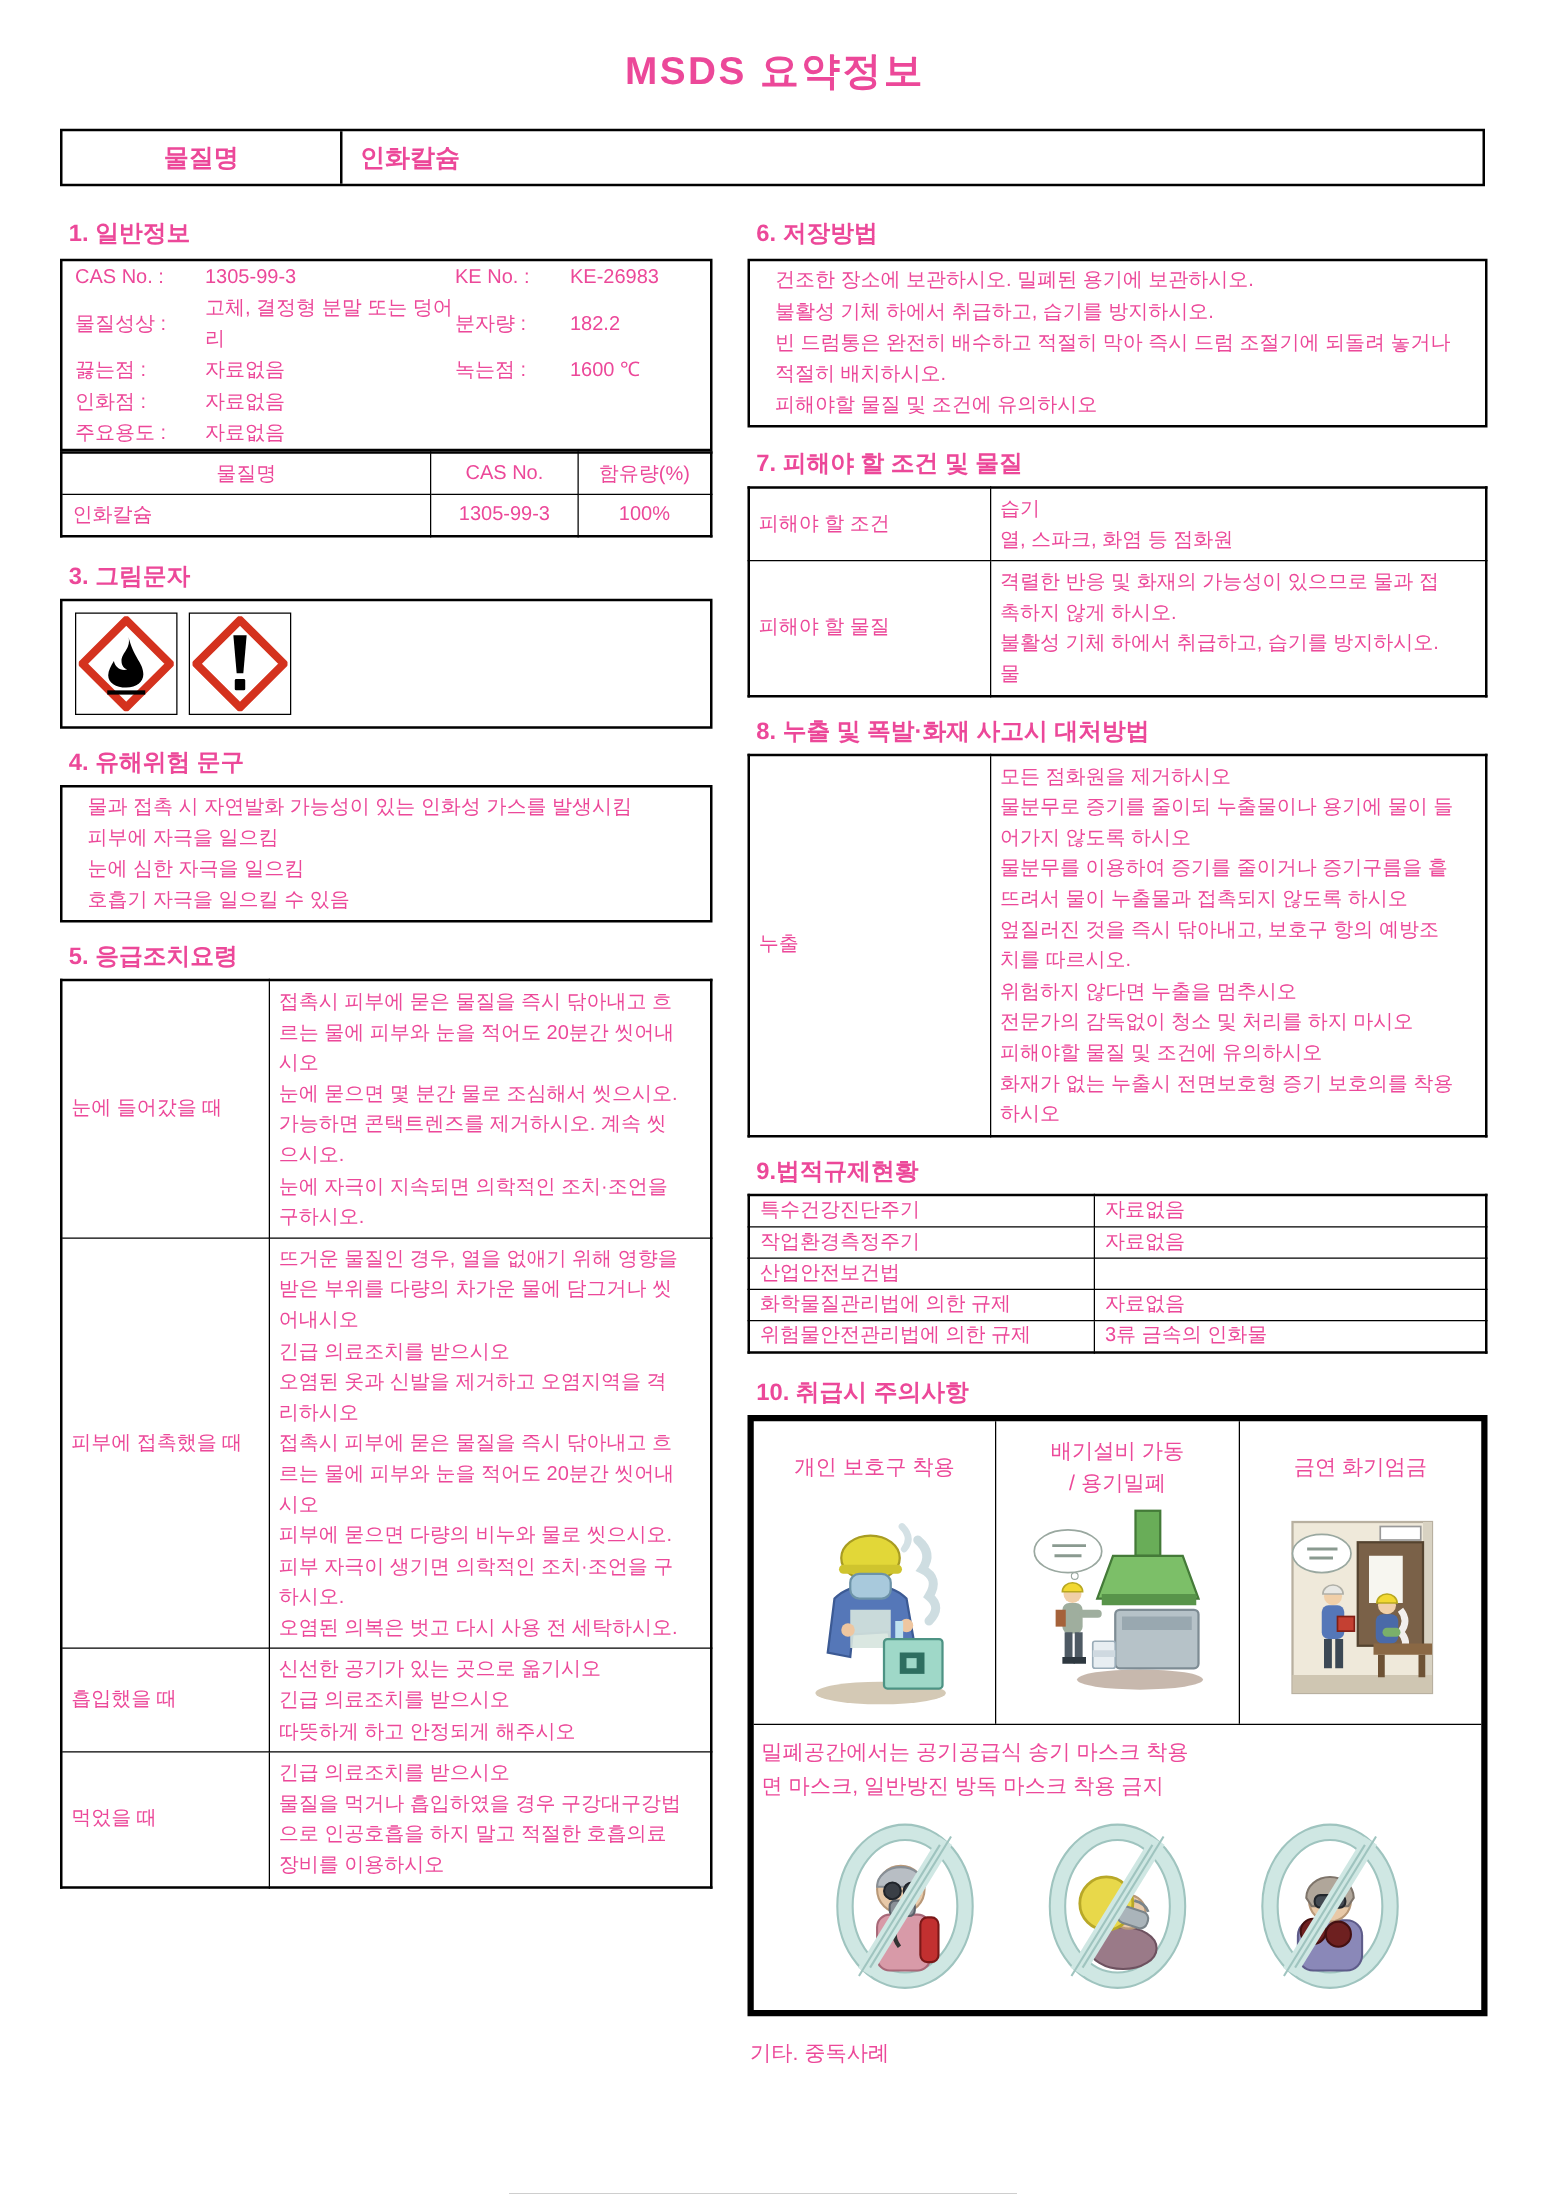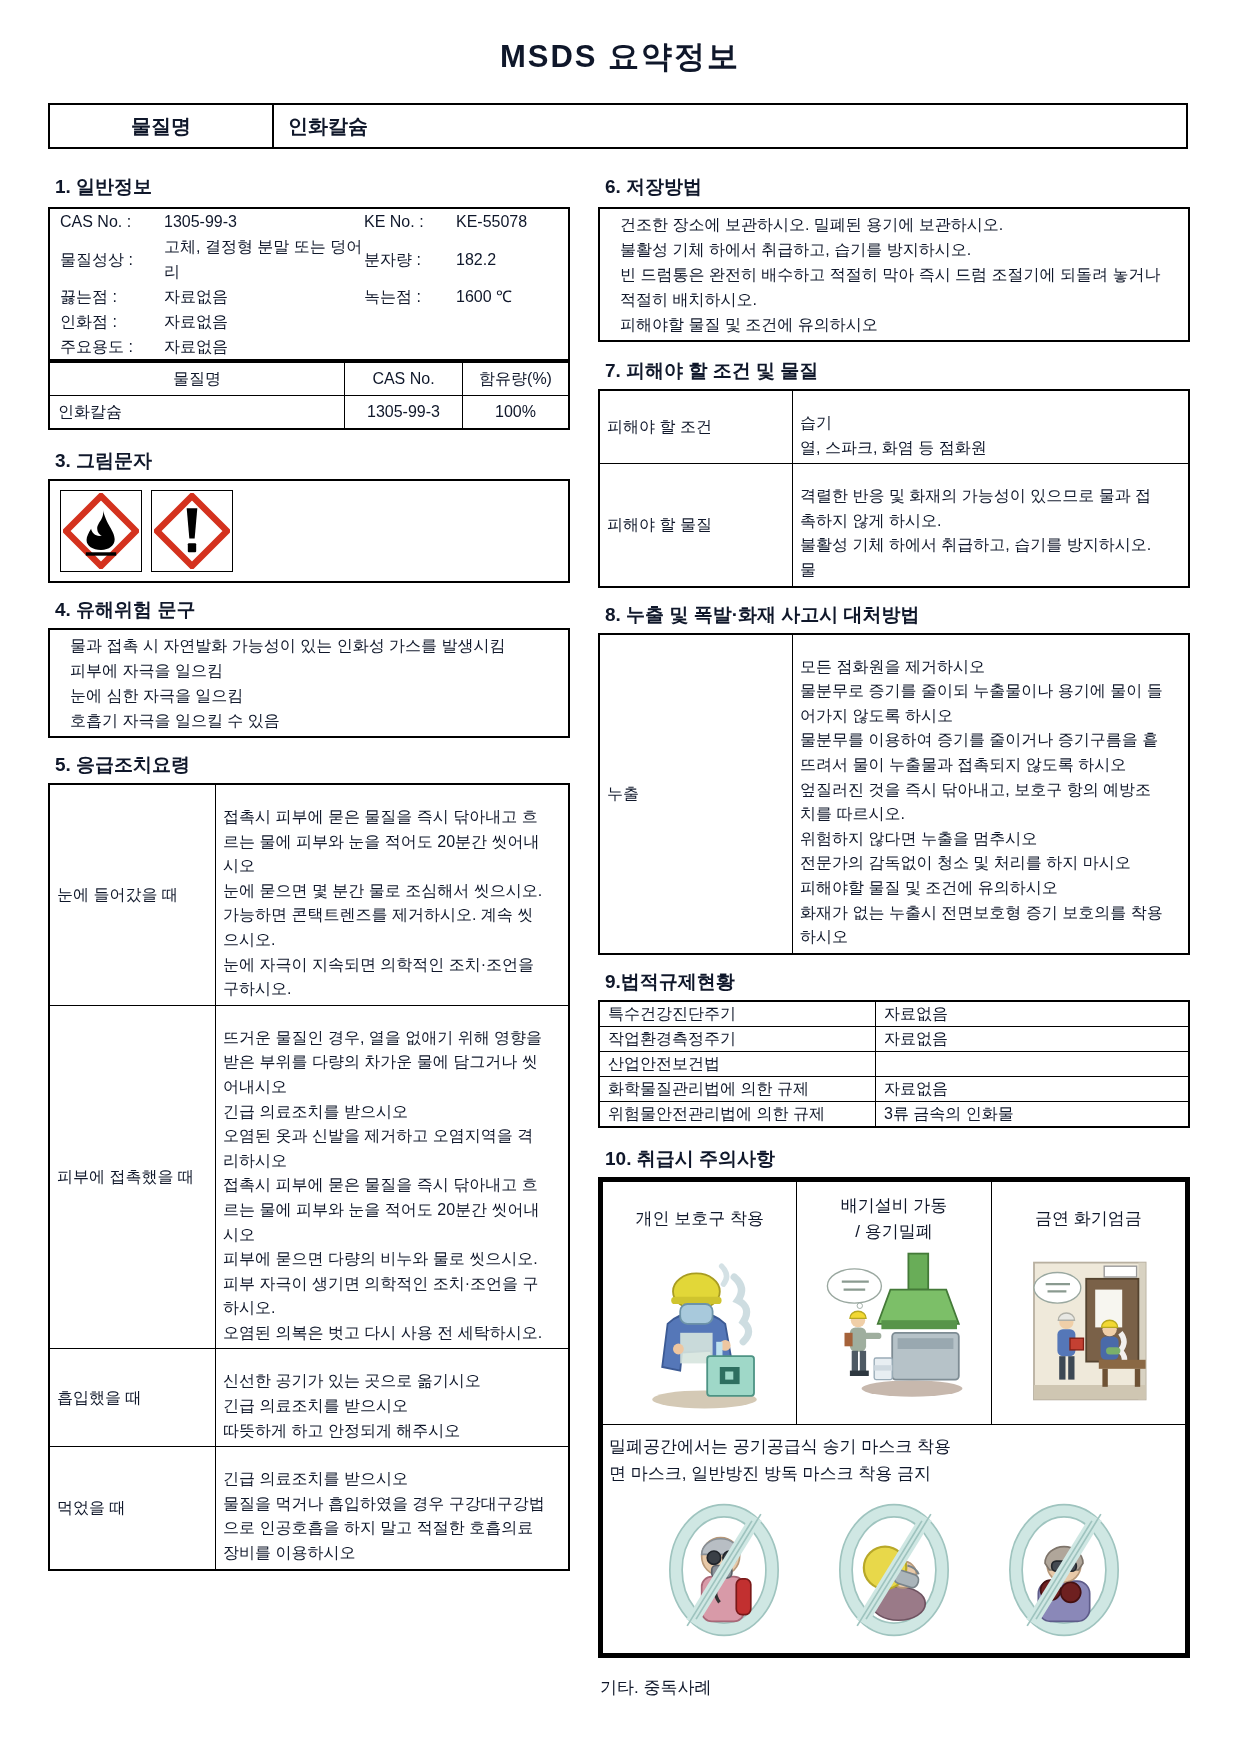--- a/index.html
+++ b/index.html
@@ -1,17 +1,17 @@
 <!DOCTYPE html>
 <html><head>
 <meta charset="utf-8">
 <style>
   html,body{margin:0;padding:0;background:#888;}
   .page{position:relative;width:1240px;height:1755px;background:#fff;margin:0 auto;
-        font-family:"Liberation Sans",sans-serif;color:#0f172a;overflow:hidden;}
+        font-family:"Liberation Sans",sans-serif;color:#ec4899;overflow:hidden;}
   .doc-title{position:absolute;top:36px;left:0;width:100%;text-align:center;
              font-size:31px;font-weight:bold;letter-spacing:2px;}
   
   .hdr-table{position:absolute;left:48px;top:103px;width:1140px;height:46px;
              border:2px solid #000;display:flex;box-sizing:border-box;}
   .hdr-label{width:222px;border-right:2px solid #000;display:flex;align-items:center;
              justify-content:center;font-weight:bold;font-size:20px;}
   .hdr-value{flex:1;display:flex;align-items:center;padding-left:14px;font-weight:bold;font-size:20px;}
   
   .col-left{position:absolute;left:48px;top:160px;width:522px;}
@@ -37,21 +37,21 @@
   
   .ghs-wrap{display:flex;gap:9px;padding:9px 0 9px 10px;height:100px;box-sizing:border-box;align-items:center;}
   .ghs-cell{width:82px;height:82px;border:1px solid #000;box-sizing:border-box;
             display:flex;align-items:center;justify-content:center;background:#fff;}
   .ghs-cell svg{width:76px;height:76px;}
   
   .lines{padding:3px 20px;}
   .lines .ln{font-size:16px;line-height:25px;}
   
   table.kv td.lbl{vertical-align:middle;padding:4px 6px 4px 7px;line-height:24px;}
-  table.kv td.cnt{padding:20px 22px 3px 7px;vertical-align:top;}
+  table.kv td.cnt{padding:5px 22px 3px 7px;vertical-align:top;}
   table.kv td.cnt .ln{font-size:16px;line-height:24.6px;}
   .w152{width:152px;} .w179{width:179px;}
   
   table.s9t td{height:22px;line-height:21px;padding:1px 8px;}
   .w259{width:259px;}
   
   .s10{border:5px solid #000000;box-sizing:border-box;}
   .s10-cols{display:flex;border-bottom:1px solid #000;}
   .s10-cell{flex:1;border-right:1px solid #000;padding:8px 4px 12px;display:flex;
             flex-direction:column;align-items:center;}
@@ -78,21 +78,21 @@
   </div>
 
   <div class="col-left">
 
     <h2 class="sec-h mt14 mb7">1. 일반정보</h2>
     <div class="box">
       <div class="s1-row">
         <span class="s1-k1">CAS No. :</span>
         <span class="s1-v1">1305-99-3</span>
         <span class="s1-k2">KE No. :</span>
-        <span class="s1-v2">KE-55078</span>
+        <span class="s1-v2">KE-26983</span>
       </div>
       <div class="s1-row">
         <span class="s1-k1">물질성상 :</span>
         <span class="s1-v1">고체, 결정형 분말 또는 덩어리</span>
         <span class="s1-k2">분자량 :</span>
         <span class="s1-v2">182.2</span>
       </div>
       <div class="s1-row">
         <span class="s1-k1">끓는점 :</span>
         <span class="s1-v1">자료없음</span>

